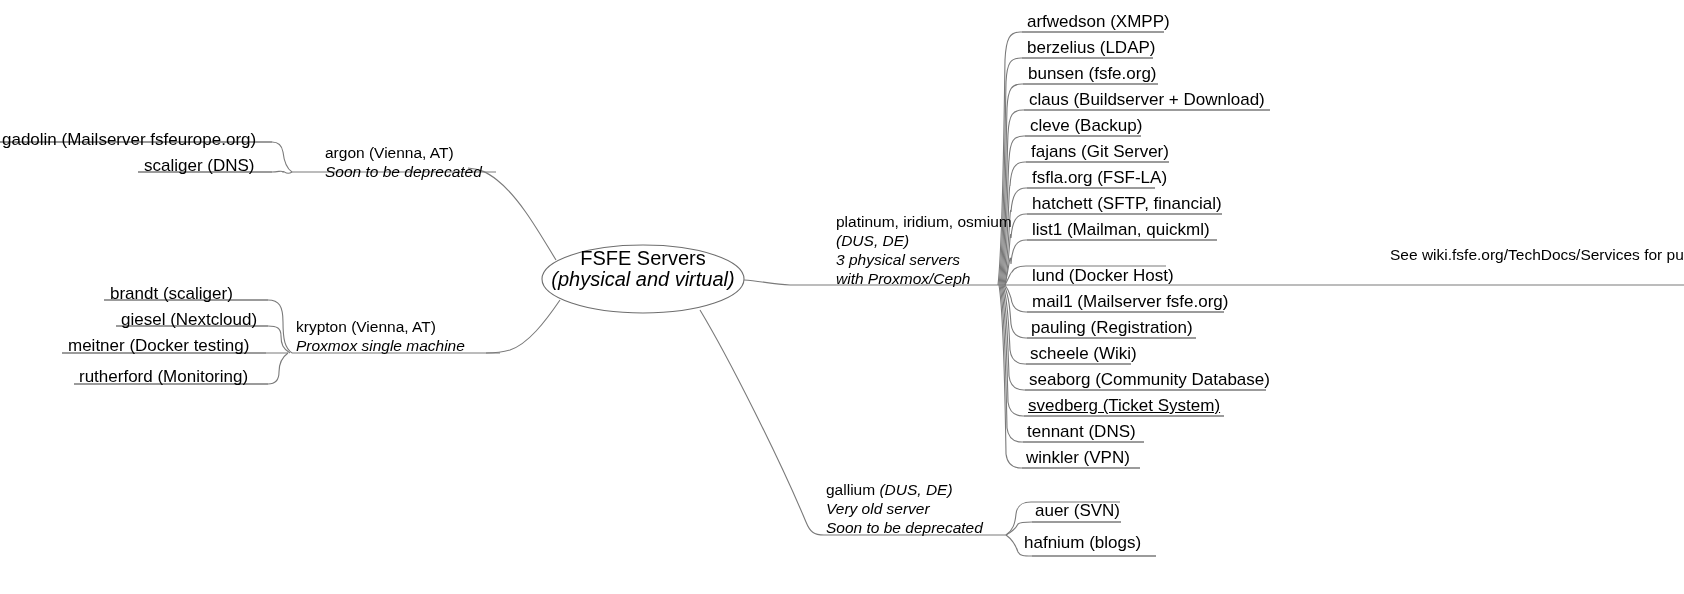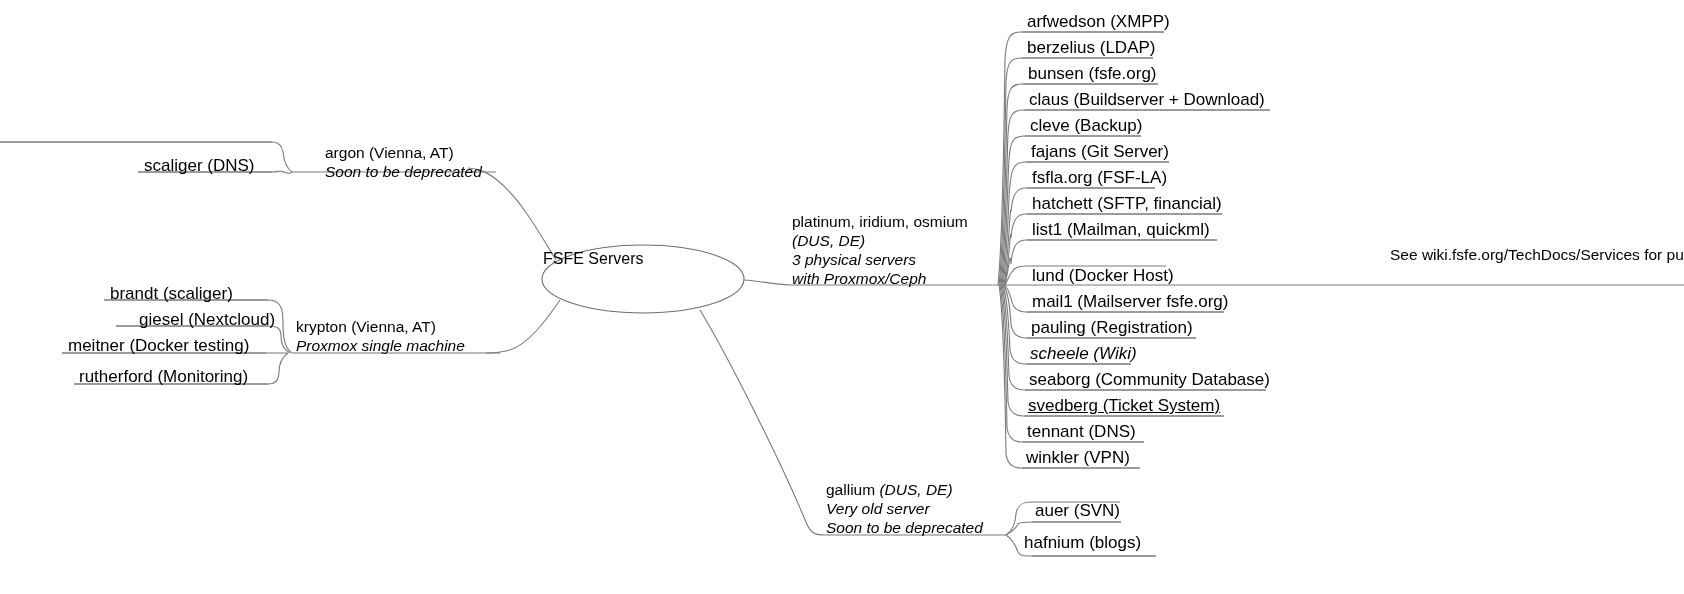--- a/index.html
+++ b/index.html
@@ -12,21 +12,21 @@
   svg.links{position:absolute;left:0;top:0;width:1684px;height:594px;pointer-events:none;}
   svg.links path{fill:none;stroke:#7a7a7a;stroke-width:1.1;}
   svg.links ellipse{fill:none;stroke:#6e6e6e;stroke-width:1.1;}
 
   .node{position:absolute;white-space:nowrap;font-size:15.5px;line-height:19px;}
   .node .ital{font-style:italic;}
   .node .line{display:block;}
 
   
   .central{
-    position:absolute;font-size:16px;line-height:21px;
+    position:absolute;text-align:center;font-size:20px;line-height:21px;
     white-space:nowrap;
   }
   .central .l1{display:block;}
   .central .l2{display:block;font-style:italic;}
 
   .leaf{position:absolute;white-space:nowrap;font-size:17px;line-height:18px;}
   .note{position:absolute;white-space:nowrap;font-size:15.5px;line-height:20px;}
 </style>
 </head>
 <body>
@@ -117,57 +117,59 @@
 
     <path d="M 1006 535 C 1013 530 1015 524 1016 514 C 1017 506 1021 502 1031 502 L 1120 502"></path>
     <path d="M 1032 522 L 1121 522"></path>
     <path d="M 1006 535 C 1013 531 1016 528 1018 524 C 1020 522 1024 522 1032 522 L 1121 522"></path>
     <path d="M 1006 535 C 1013 540 1016 546 1018 552 C 1020 556 1024 556 1032 556 L 1156 556"></path>
     <path d="M 1032 556 L 1156 556"></path>
   </svg>
 
   <div class="central" style="left:543px;top:248px;width:200px;">
     <span class="l1">FSFE Servers</span>
+    <span class="l2">(physical and virtual)</span>
   </div>
 
   <div class="node" style="left:293px;top:143px;margin-left:32px;">
     <span class="line">argon (Vienna, AT)</span>
     <span class="line ital">Soon to be deprecated</span>
   </div>
+  <div class="leaf" style="left:2px;top:131px;">gadolin (Mailserver fsfeurope.org)</div>
   <div class="leaf" style="left:144px;top:157px;">scaliger (DNS)</div>
 
   <div class="node" style="left:296px;top:317px;">
     <span class="line">krypton (Vienna, AT)</span>
     <span class="line ital">Proxmox single machine</span>
   </div>
   <div class="leaf" style="left:110px;top:285px;">brandt (scaliger)</div>
-  <div class="leaf" style="left:121px;top:311px;margin-left:18px;">giesel (Nextcloud)</div>
+  <div class="leaf" style="left:121px;top:311px;">giesel (Nextcloud)</div>
   <div class="leaf" style="left:68px;top:337px;">meitner (Docker testing)</div>
   <div class="leaf" style="left:79px;top:368px;">rutherford (Monitoring)</div>
 
-  <div class="node" style="left:792px;top:212px;">
+  <div class="node" style="left:836px;top:212px;">
     <span class="line">platinum, iridium, osmium</span>
     <span class="line ital">(DUS, DE)</span>
     <span class="line ital">3 physical servers</span>
     <span class="line ital">with Proxmox/Ceph</span>
   </div>
 
   <div class="leaf" style="left:1027px;top:13px;">arfwedson (XMPP)</div>
   <div class="leaf" style="left:1027px;top:39px;">berzelius (LDAP)</div>
   <div class="leaf" style="left:1028px;top:65px;">bunsen (fsfe.org)</div>
   <div class="leaf" style="left:1029px;top:91px;">claus (Buildserver + Download)</div>
   <div class="leaf" style="left:1030px;top:117px;">cleve (Backup)</div>
   <div class="leaf" style="left:1031px;top:143px;">fajans (Git Server)</div>
   <div class="leaf" style="left:1032px;top:169px;">fsfla.org (FSF-LA)</div>
   <div class="leaf" style="left:1032px;top:195px;">hatchett (SFTP, financial)</div>
   <div class="leaf" style="left:1032px;top:221px;">list1 (Mailman, quickml)</div>
   <div class="leaf" style="left:1032px;top:267px;">lund (Docker Host)</div>
   <div class="leaf" style="left:1032px;top:293px;">mail1 (Mailserver fsfe.org)</div>
   <div class="leaf" style="left:1031px;top:319px;">pauling (Registration)</div>
-  <div class="leaf" style="left:1030px;top:345px;font-style:italic;">scheele (Wiki)</div>
+  <div class="leaf" style="left:1030px;top:345px;">scheele (Wiki)</div>
   <div class="leaf" style="left:1029px;top:371px;">seaborg (Community Database)</div>
   <div class="leaf" style="left:1028px;top:397px;text-decoration:underline;">svedberg (Ticket System)</div>
   <div class="leaf" style="left:1027px;top:423px;">tennant (DNS)</div>
   <div class="leaf" style="left:1026px;top:449px;">winkler (VPN)</div>
 
   <div class="note" style="left:1390px;top:245px;">
     <span class="line">See wiki.fsfe.org/TechDocs/Services</span>
     <span class="line">for public containers</span>
   </div>
 

